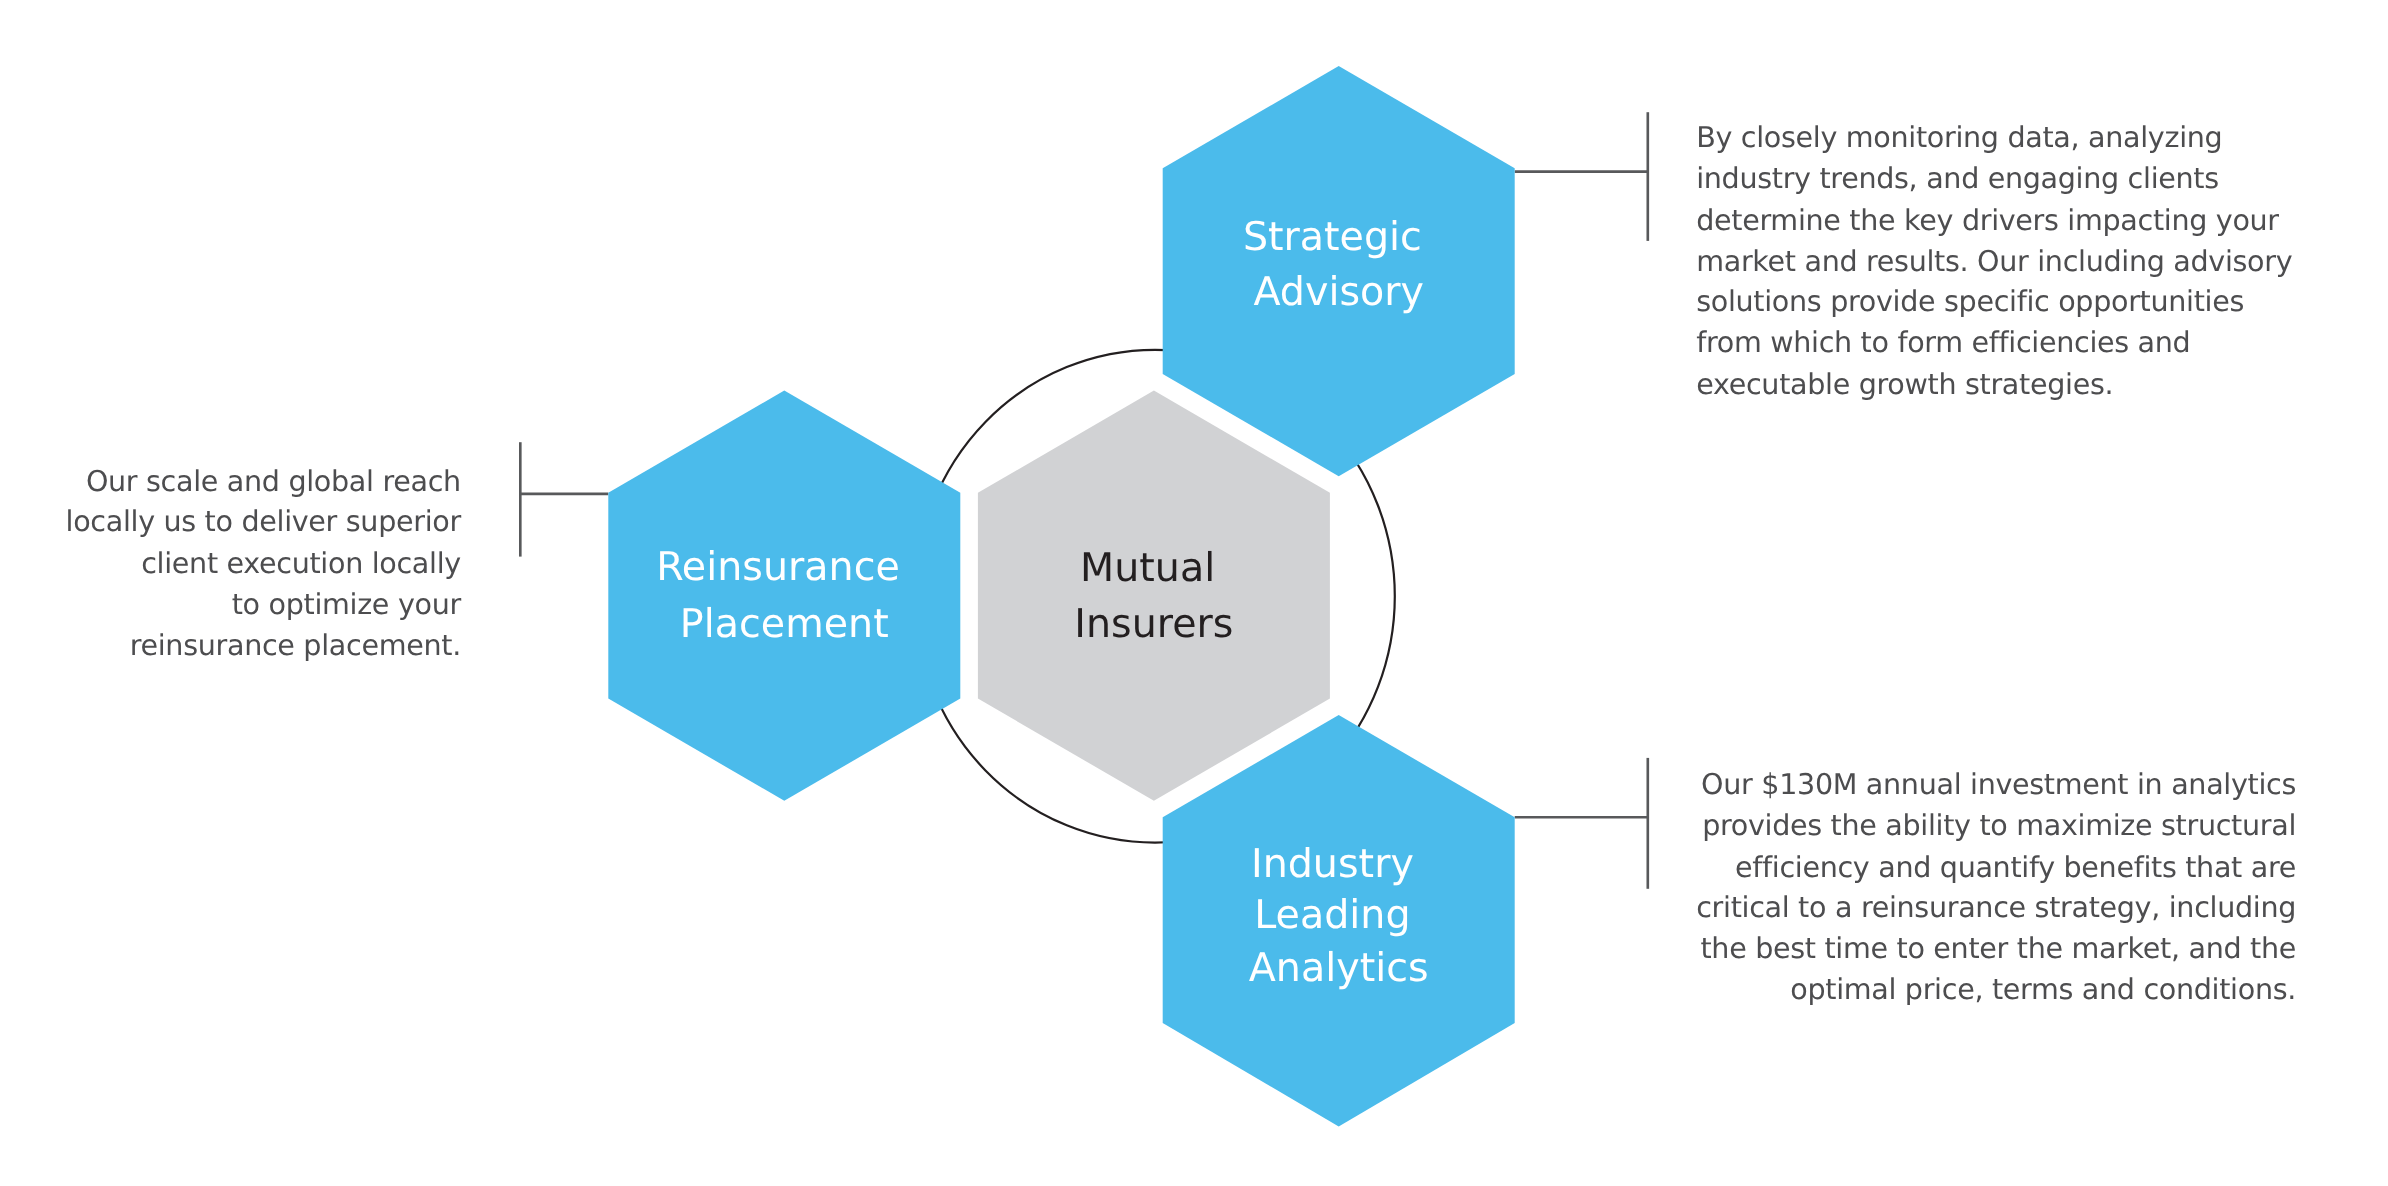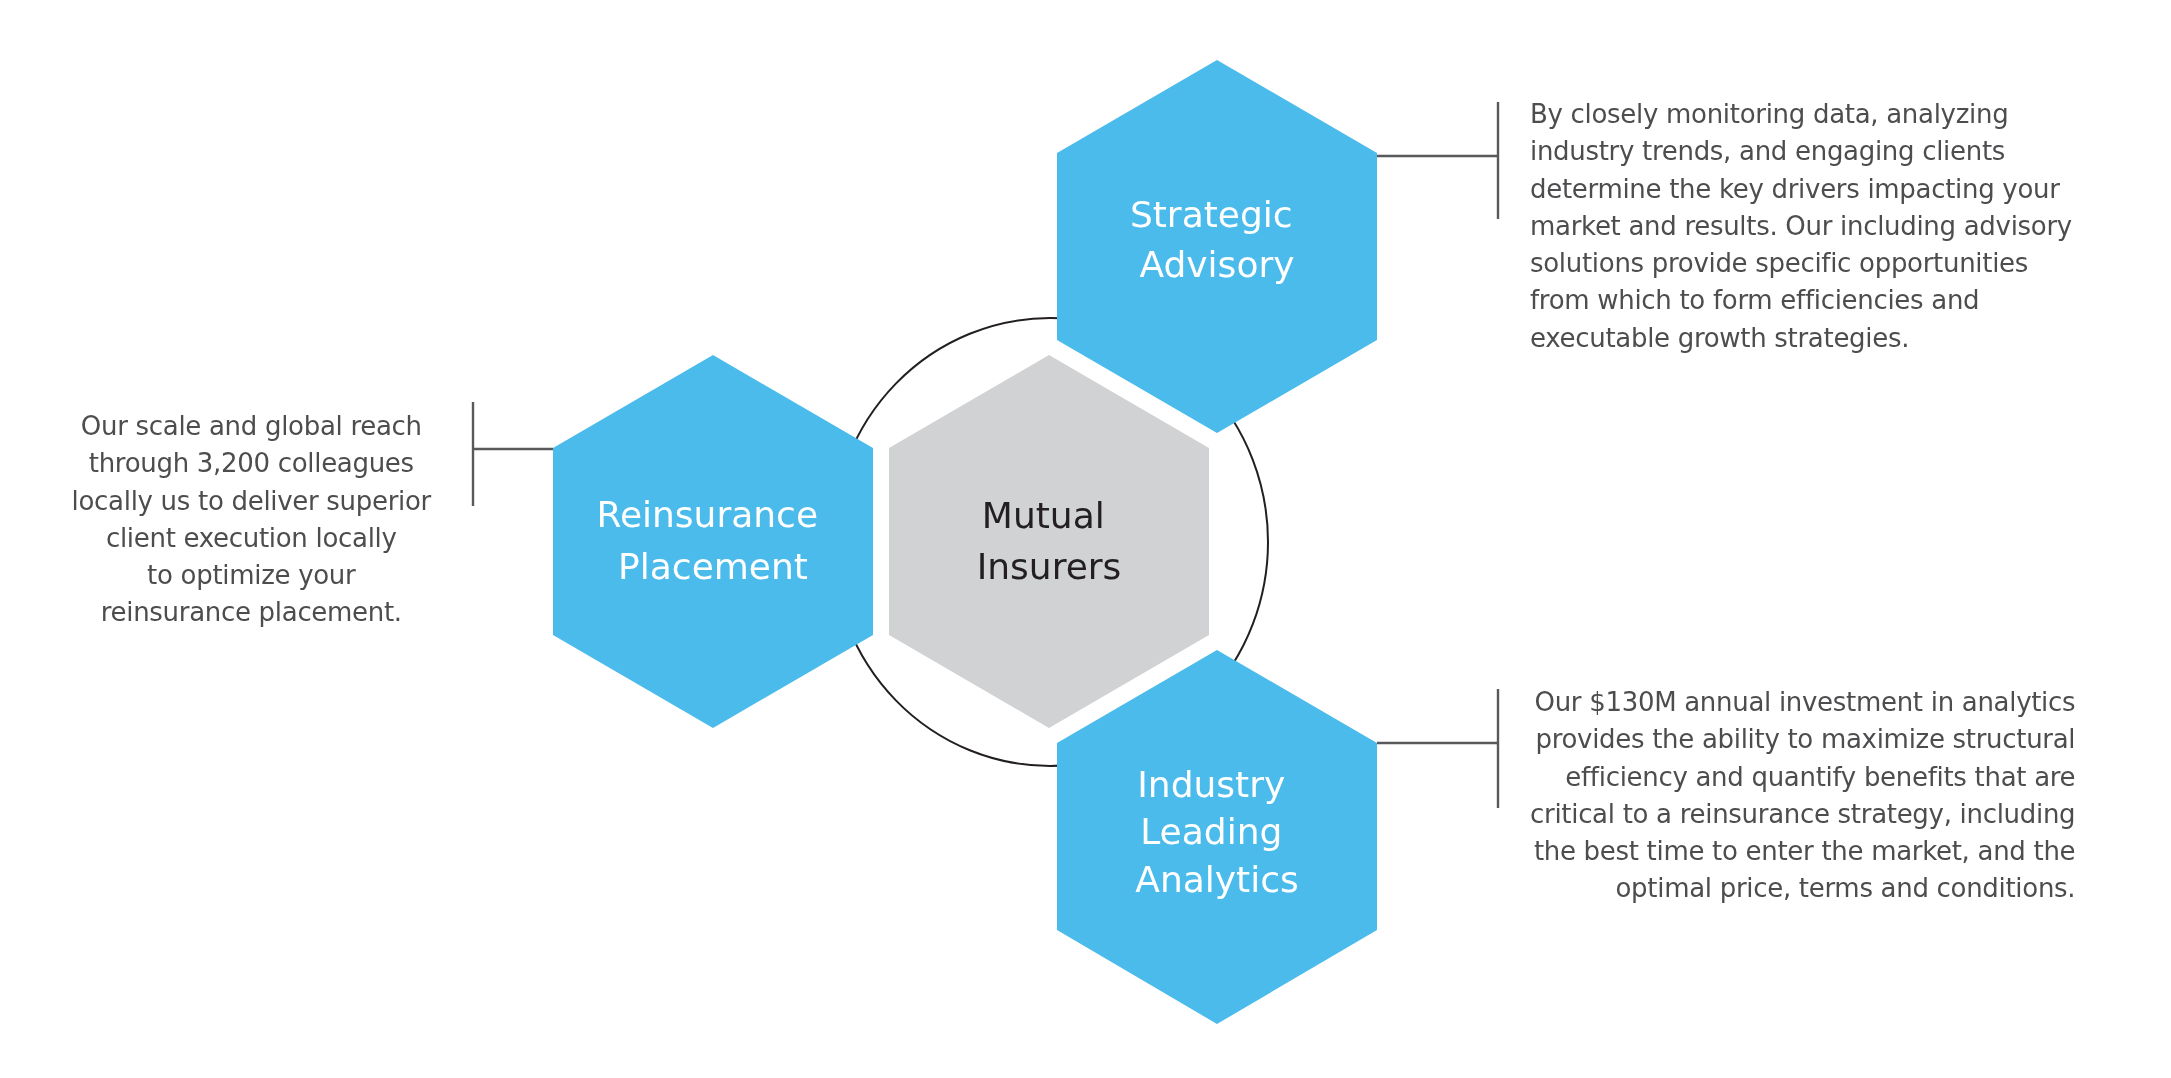--- a/index.html
+++ b/index.html
@@ -15,25 +15,25 @@
     fill: #ffffff;
     text-anchor: middle;
   }
   .hex-label.dark { fill: #231F20; }
   .desc {
     position: absolute;
     font-family: "DejaVu Sans", sans-serif;
     font-size: 26px;
     line-height: 37.3px;
     color: #4d4d4f;
-    margin: 0;
+    margin: 12px;
     letter-spacing: -0.3px;
   }
   .desc span { display: block; white-space: nowrap; }
-  #desc-left { right: 1740px; top: 408px; text-align: center; }
+  #desc-left { right: 1740px; top: 408px; text-align: right; }
   #desc-strategic { left: 1530px; top: 96px; text-align: left; }
   #desc-analytics { left: 1530px; top: 684px; text-align: right; }
 </style>
 </head>
 <body>
 
 <svg id="canvas" viewBox="0 0 2171 1078" xmlns="http://www.w3.org/2000/svg">
 
   <ellipse class="ring" cx="1050" cy="542" rx="218" ry="224"></ellipse>
 
@@ -75,21 +75,20 @@
 
   <text class="hex-label">
     <tspan x="1217" y="797">Industry</tspan>
     <tspan x="1217" y="844">Leading</tspan>
     <tspan x="1217" y="892">Analytics</tspan>
   </text>
 </svg>
 
 <p class="desc" id="desc-left">
   <span>Our scale and global reach</span>
-  <span>through 3,200 colleagues</span>
   <span>locally us to deliver superior</span>
   <span>client execution locally</span>
   <span>to optimize your</span>
   <span>reinsurance placement.</span>
 </p>
 
 <p class="desc" id="desc-strategic">
   <span>By closely monitoring data, analyzing</span>
   <span>industry trends, and engaging clients</span>
   <span>determine the key drivers impacting your</span>

